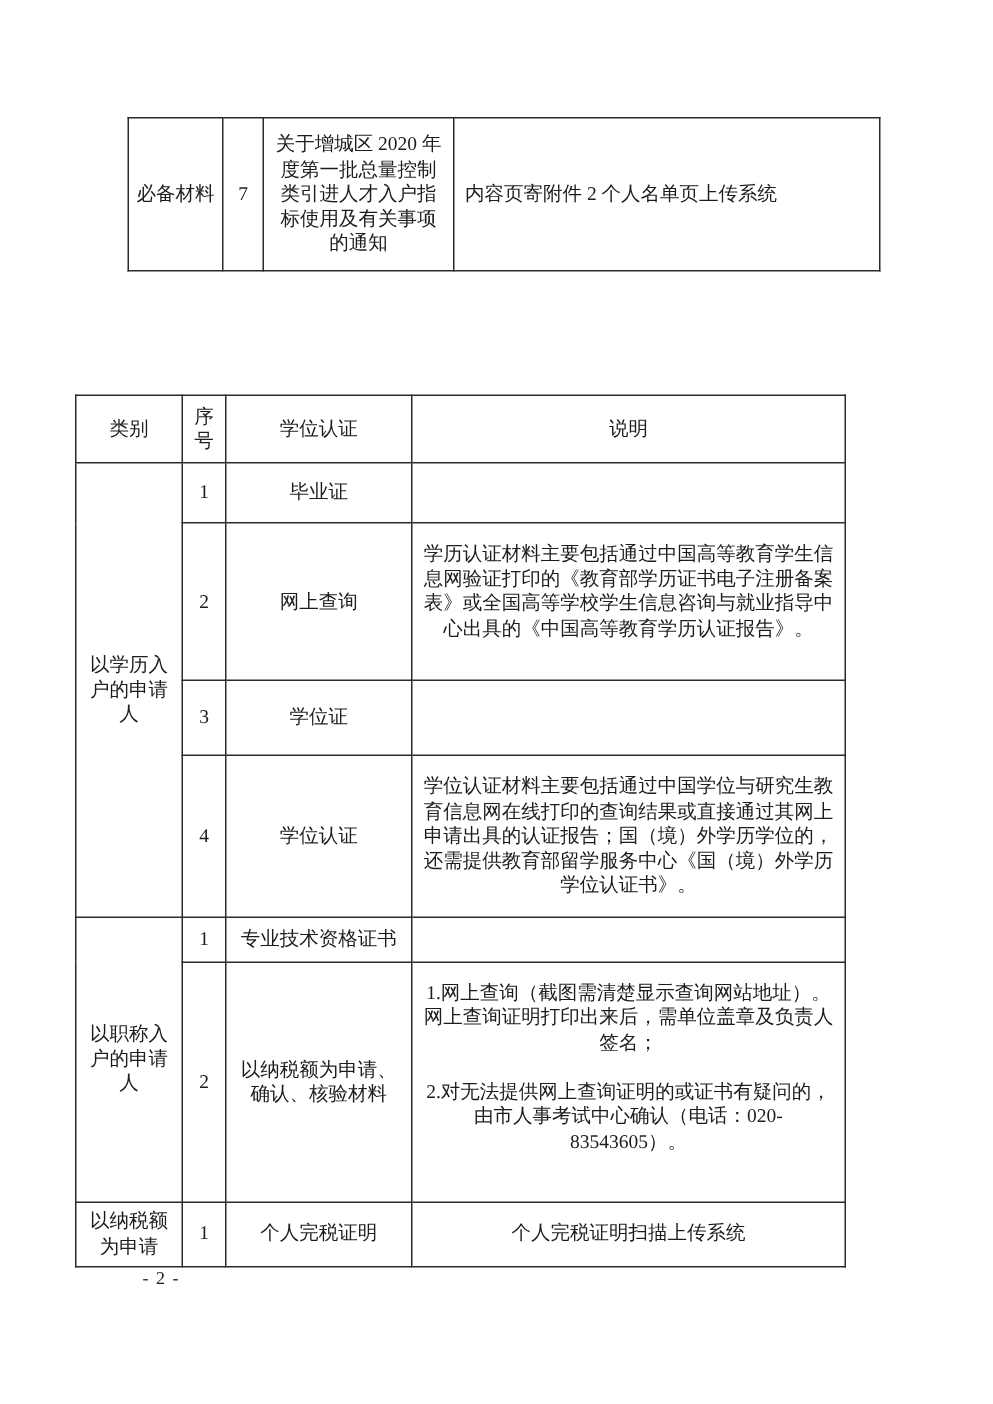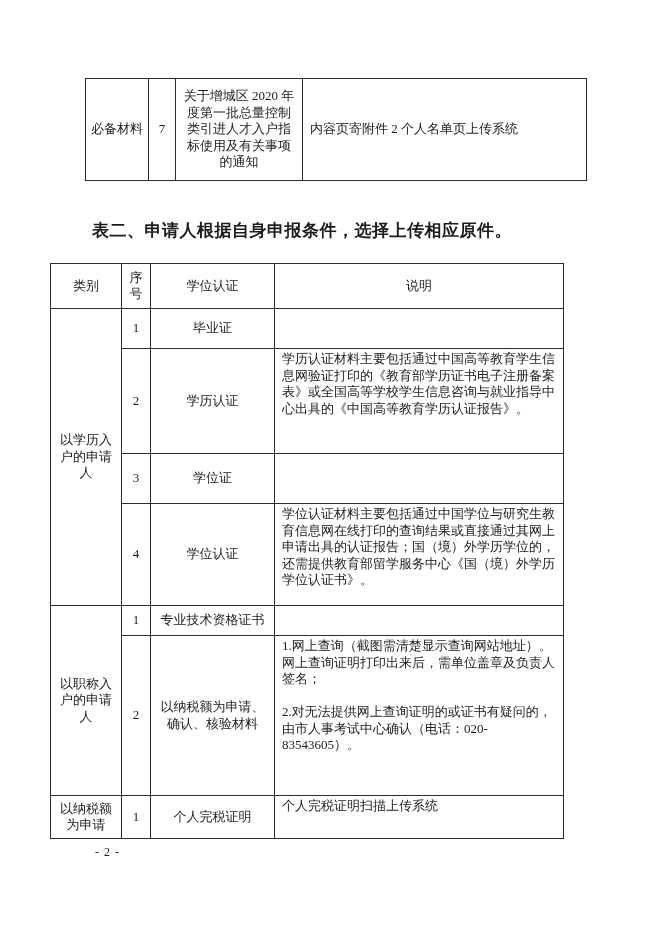--- a/index.html
+++ b/index.html
@@ -51,23 +51,23 @@
   .row-5  { height: 30px; }
   .row-6  { height: 160px; }
   .row-7  { height: 43px; }
 
   .cell-center {
     text-align: center;
     vertical-align: middle;
     padding: 2px 4px;
   }
   .cell-desc {
-    text-align: left;
+    text-align: center;
     vertical-align: top;
-    padding: 2px 7px;
+    padding: 12px 7px;
     white-space: pre-line;
   }
   .cell-desc-mid {
     text-align: left;
     vertical-align: middle;
     padding: 3px 7px;
     margin-top: 28px;
   }
   .tight { padding: 2px 6px; }
 
@@ -103,21 +103,20 @@
     <tbody>
         <tr>
       <td class="cell-center">必备材料</td>
       <td class="cell-center">7</td>
       <td class="cell-center tight" style="text-align:center;">关于增城区 2020 年度第一批总量控制类引进人才入户指标使用及有关事项的通知</td>
       <td class="cell-desc-mid">内容页寄附件 2 个人名单页上传系统</td>
     </tr>
   </tbody>
     </table>
 
-  <div class="doc-heading">表二、申请人根据自身申报条件，选择上传相应原件。</div>
 
   <table class="t2">
     <colgroup>
       <col style="width:71px">
         <col style="width:29px">
         <col style="width:124px">
         <col style="width:289px">
     </colgroup>
 
     <tbody>
@@ -129,21 +128,21 @@
     </tr>
 
     <tr class="row-1">
       <td class="cell-center" rowspan="4">以学历入户的申请人</td>
       <td class="cell-center">1</td>
       <td class="cell-center">毕业证</td>
       <td class="cell-desc"></td>
     </tr>
     <tr class="row-2">
       <td class="cell-center">2</td>
-      <td class="cell-center">学历认证</td>
+      <td class="cell-center">网上查询</td>
       <td class="cell-desc">学历认证材料主要包括通过中国高等教育学生信息网验证打印的《教育部学历证书电子注册备案表》或全国高等学校学生信息咨询与就业指导中心出具的《中国高等教育学历认证报告》。</td>
     </tr>
     <tr class="row-3">
       <td class="cell-center">3</td>
       <td class="cell-center">学位证</td>
       <td class="cell-desc"></td>
     </tr>
     <tr class="row-4">
       <td class="cell-center">4</td>
       <td class="cell-center">学位认证</td>

